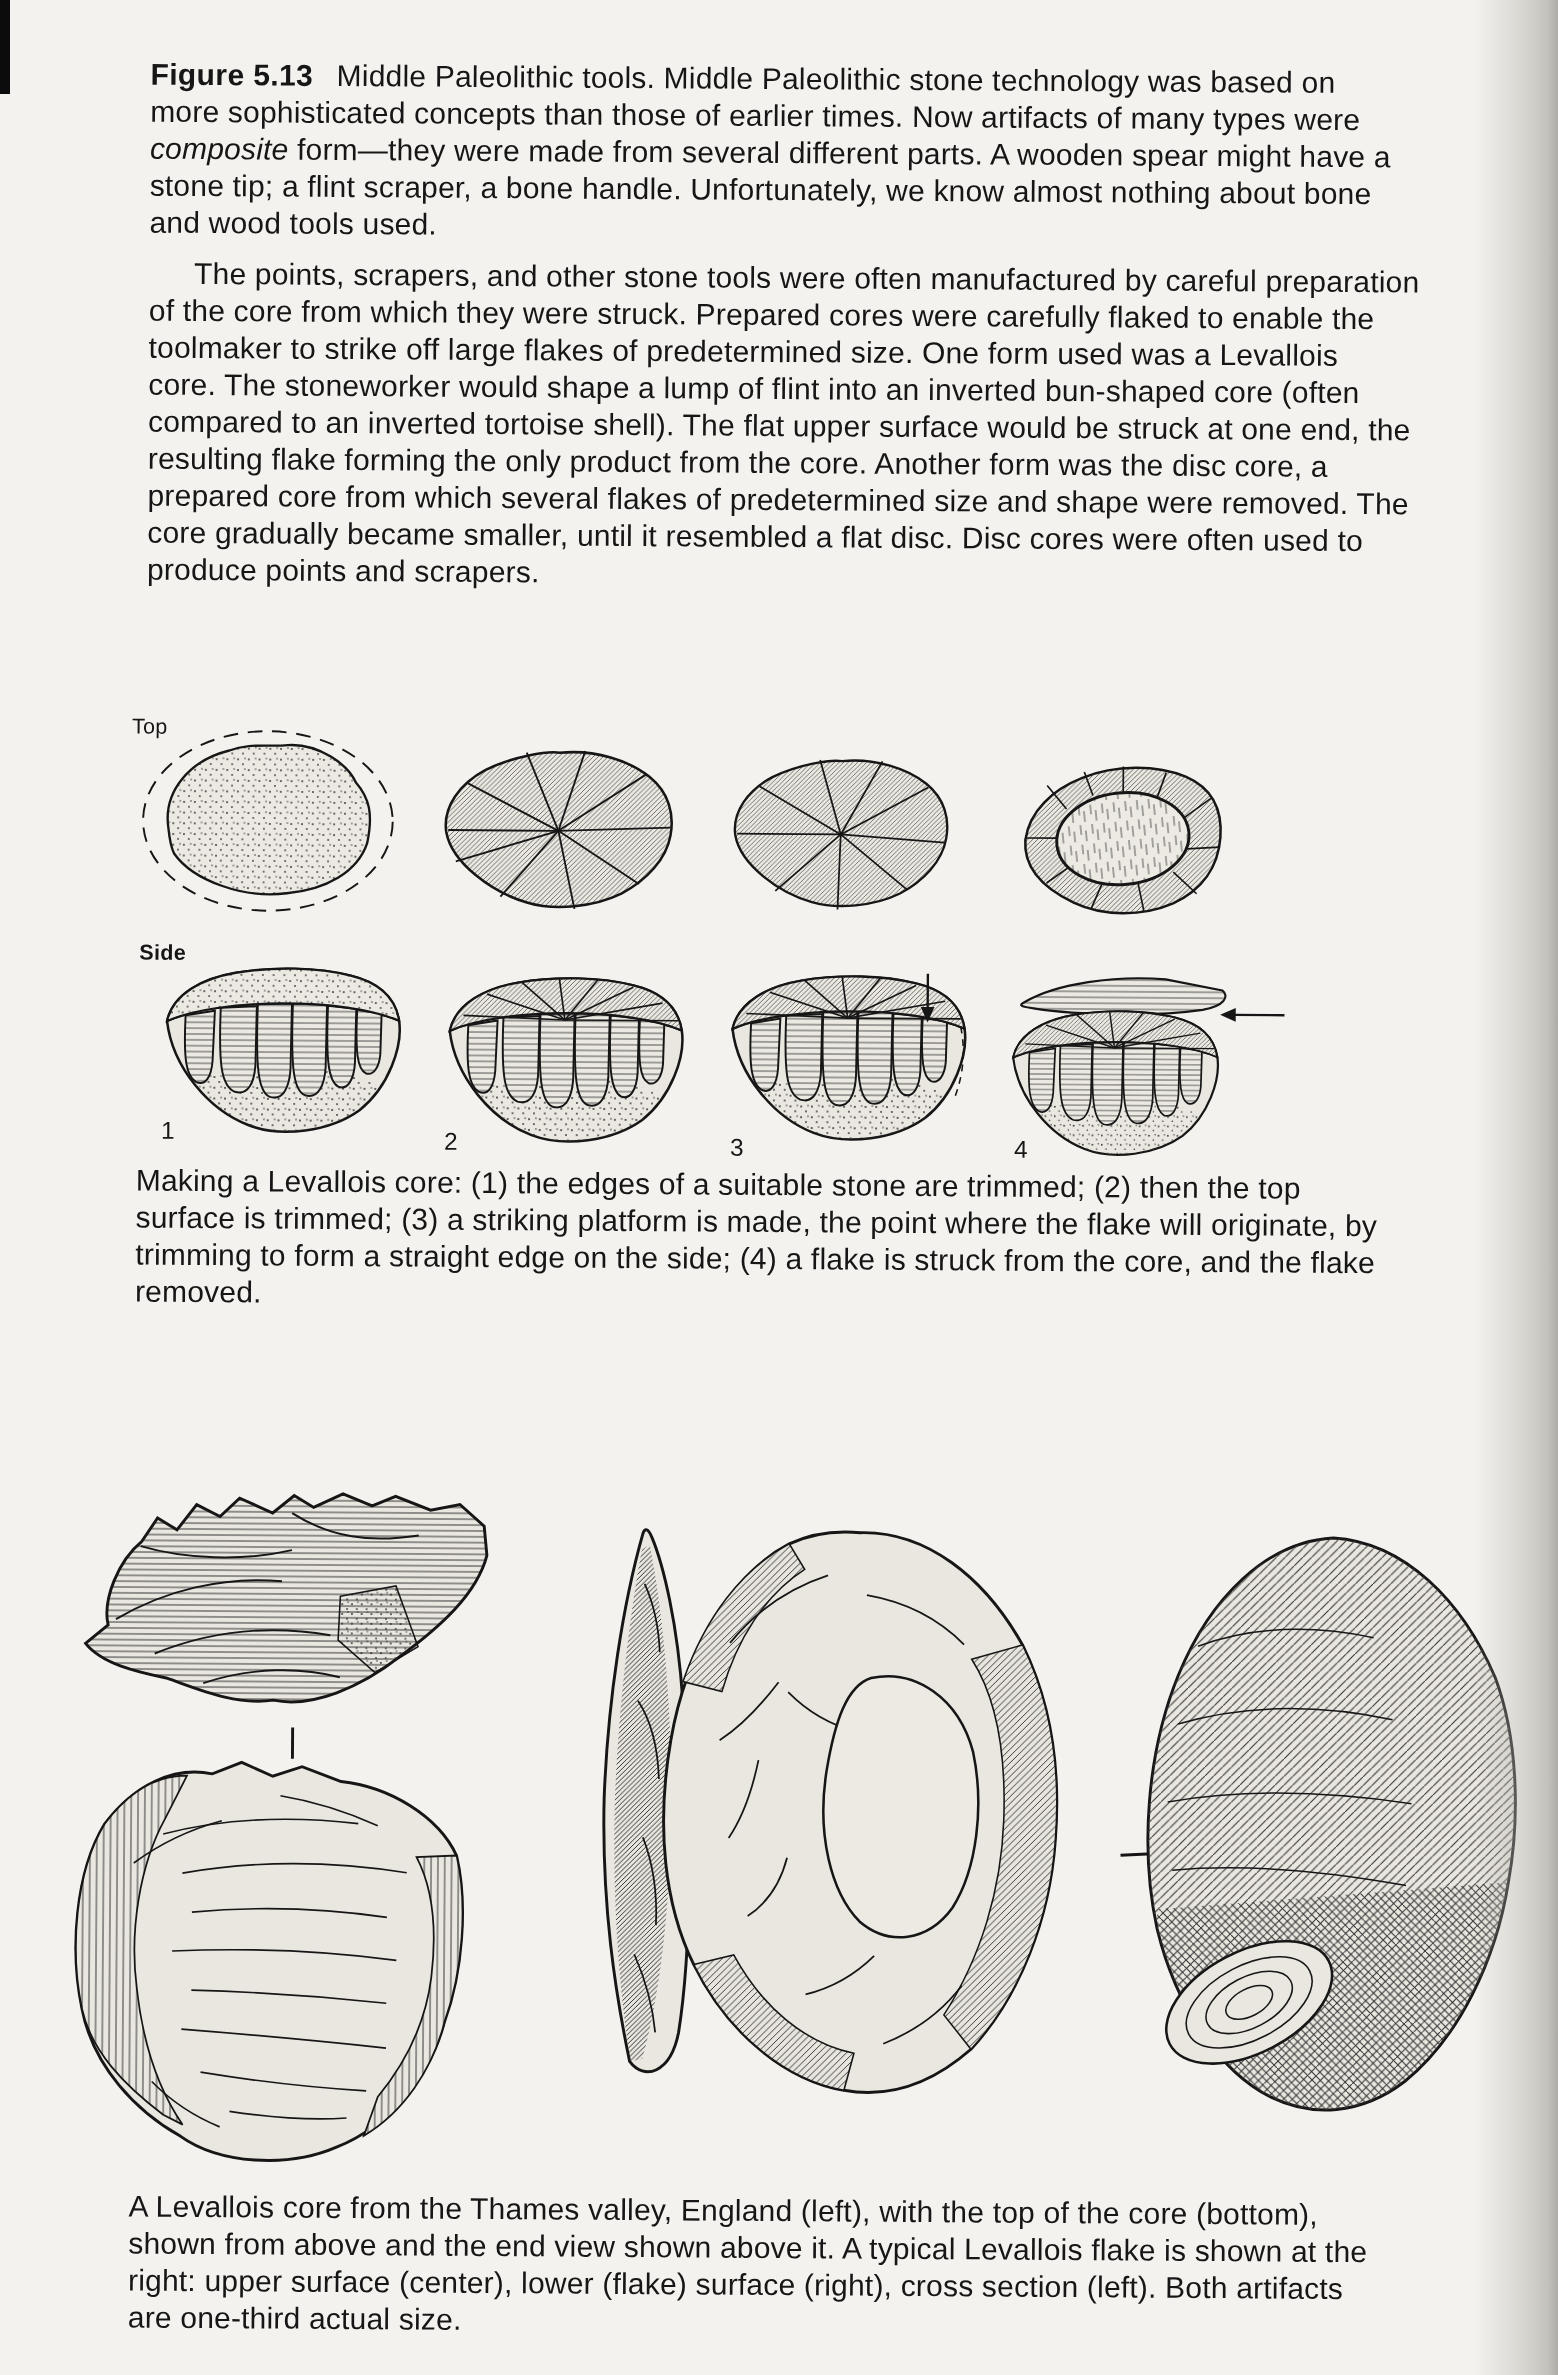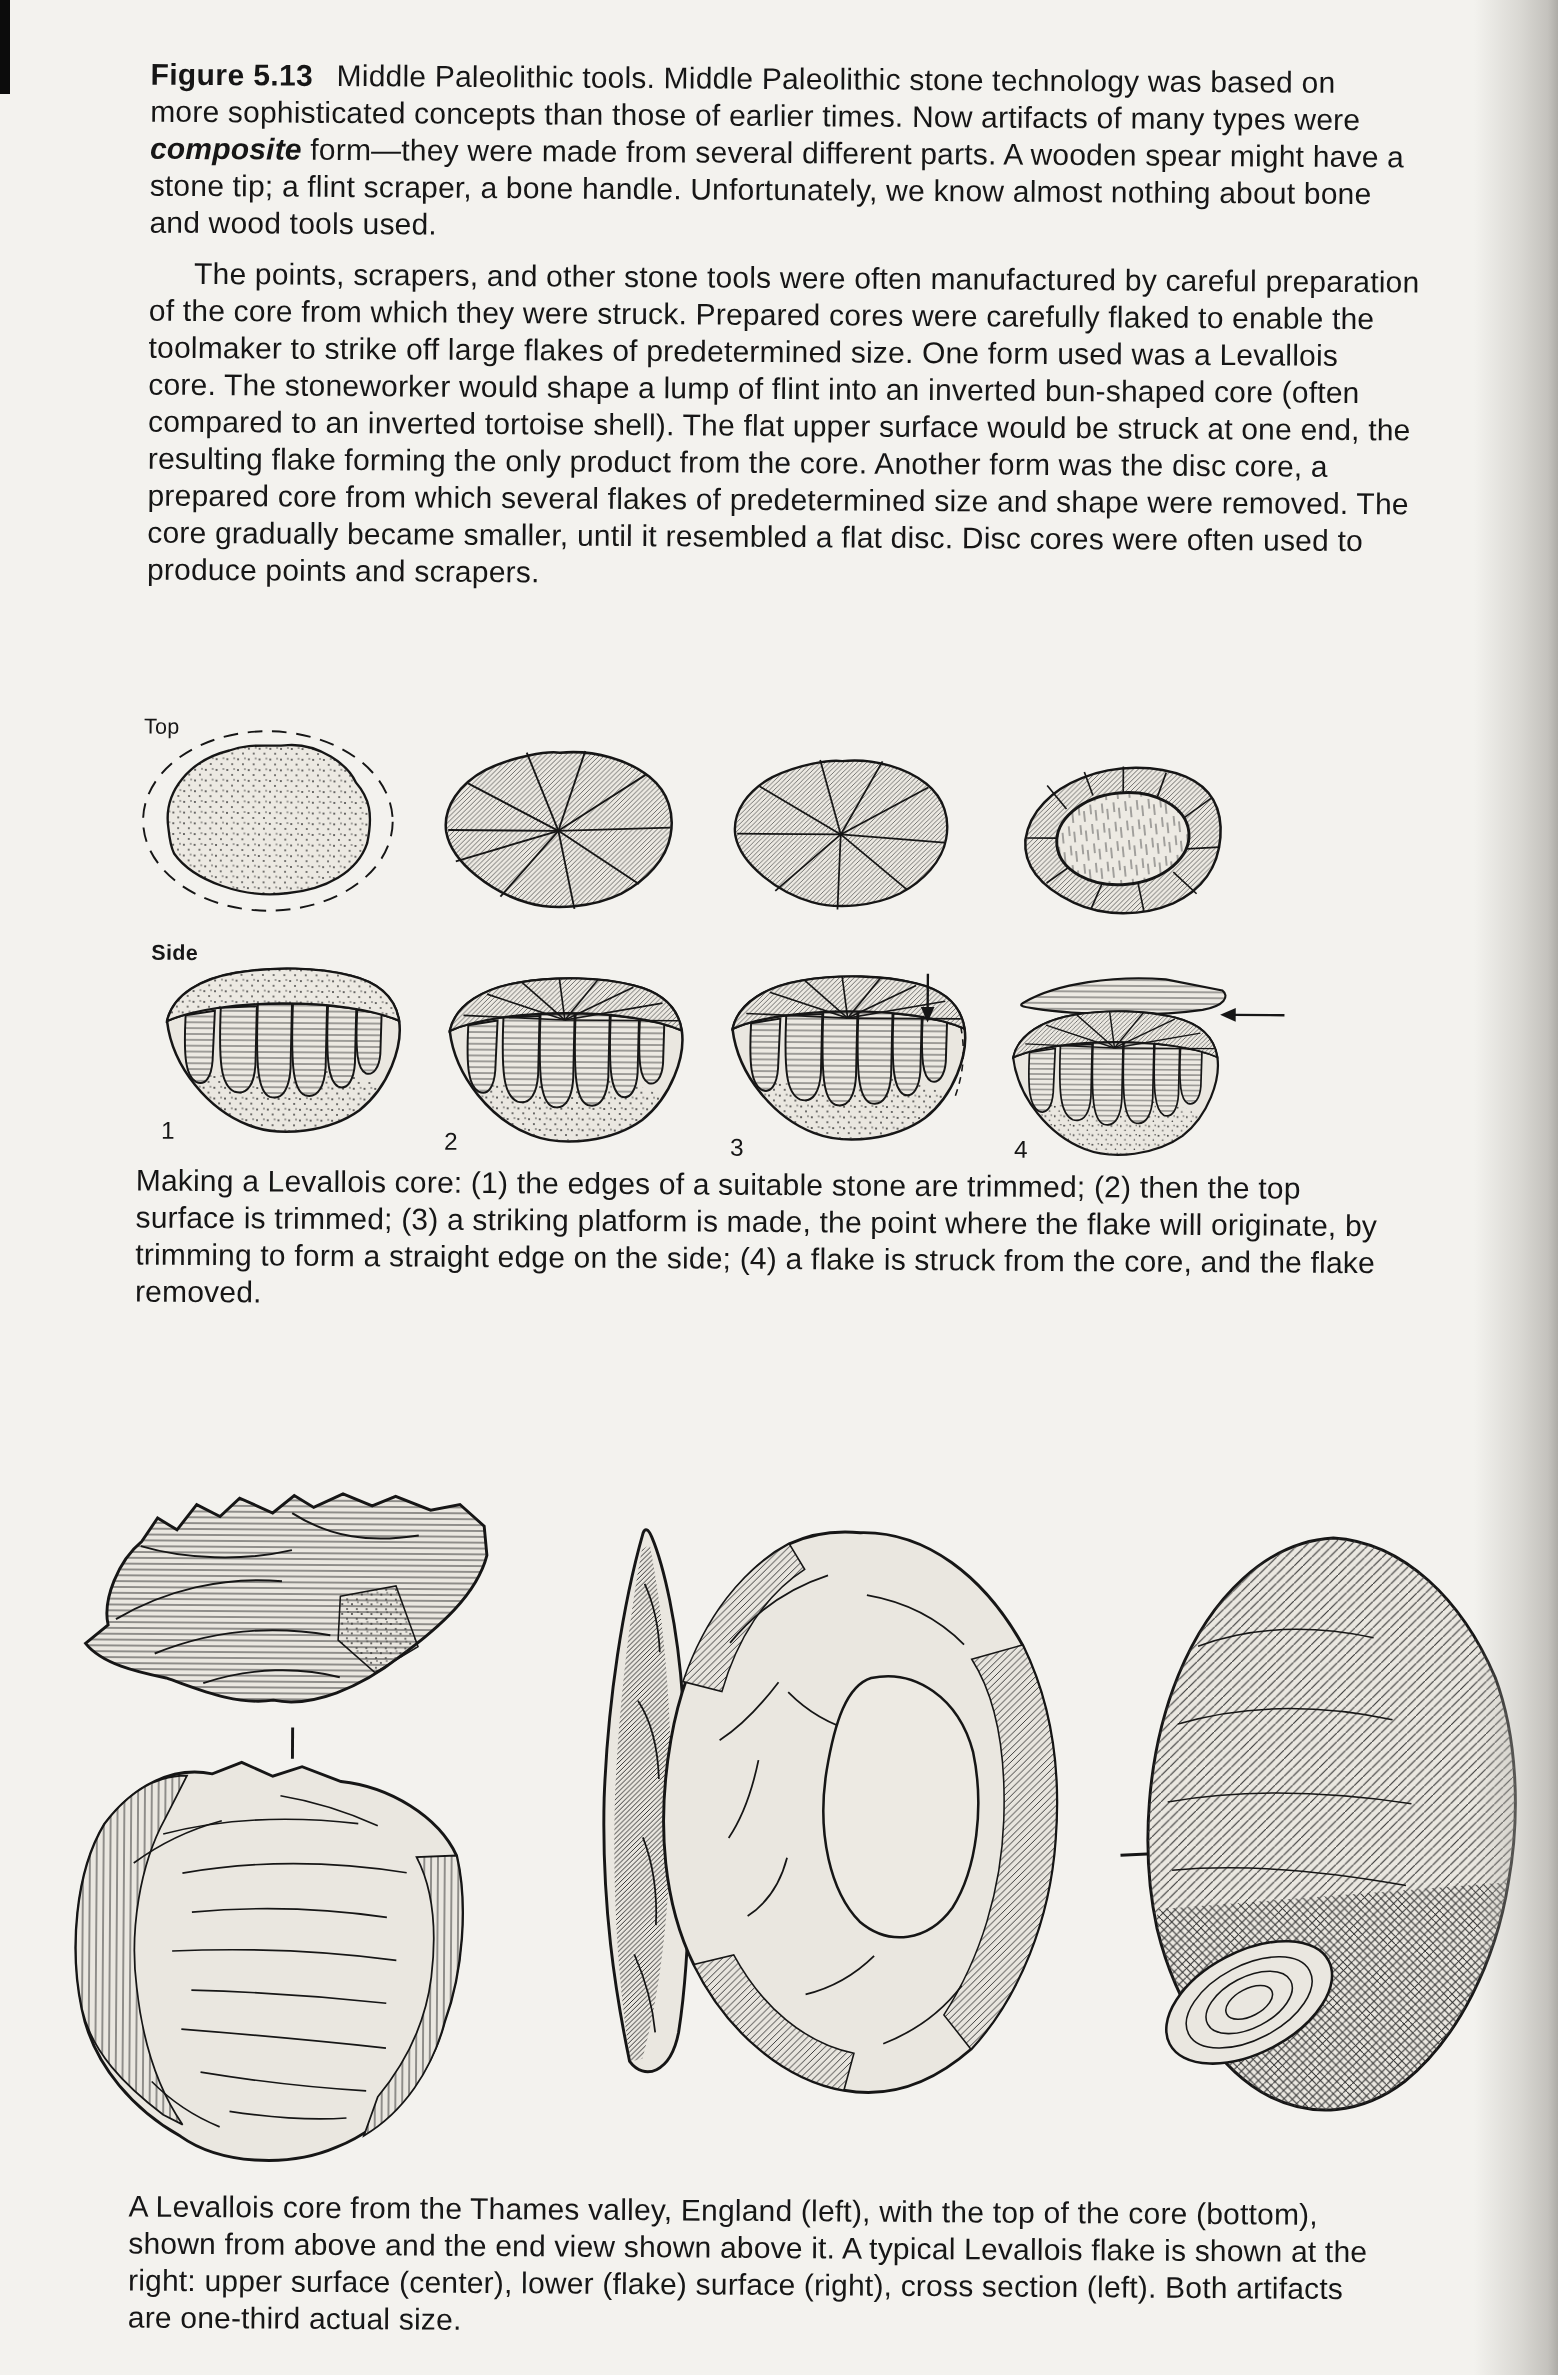--- a/index.html
+++ b/index.html
@@ -6,23 +6,23 @@
   .page{position:relative;width:1558px;height:2376px;background:#f3f2ee;overflow:hidden;
         font-family:"Liberation Sans",sans-serif;color:#161616;}
   .sheet{position:absolute;left:0;top:0;width:1558px;height:2376px;
          transform:rotate(0.4deg);transform-origin:59px 0;}
   .corner-mark{position:absolute;left:0;top:0;width:9.8px;height:94px;background:#0c0c0c;z-index:6;}
   .gutter{position:absolute;top:0;right:0;width:84px;height:2376px;z-index:5;pointer-events:none;
           background:linear-gradient(to right, rgba(180,178,172,0) 0%, rgba(186,184,178,0.45) 55%, #c4c2bd 88%, #aeaca7 100%);}
   .textblock{position:absolute;font-size:30px;line-height:37px;letter-spacing:0.2px;}
   .cap-line{white-space:nowrap;}
   .fig-label{font-weight:bold;margin-right:23.4px;letter-spacing:0.4px;}
-  .italic{font-style:italic;font-weight:bold;}
+  .italic{font-style:italic;}
   .body-par .cap-line:first-child{padding-left:45px;}
-  .small-label{position:absolute;font-size:21.5px;letter-spacing:0.3px;margin-left:12px;}
+  .small-label{position:absolute;font-size:21.5px;letter-spacing:0.3px;}
   .step-num{position:absolute;font-size:24.4px;}
   svg{position:absolute;overflow:visible;}
 </style>
 </head>
 <body>
 
 <div class="page">
   <div class="sheet">
 
     <div class="textblock" style="left:151px;top:55px;">

